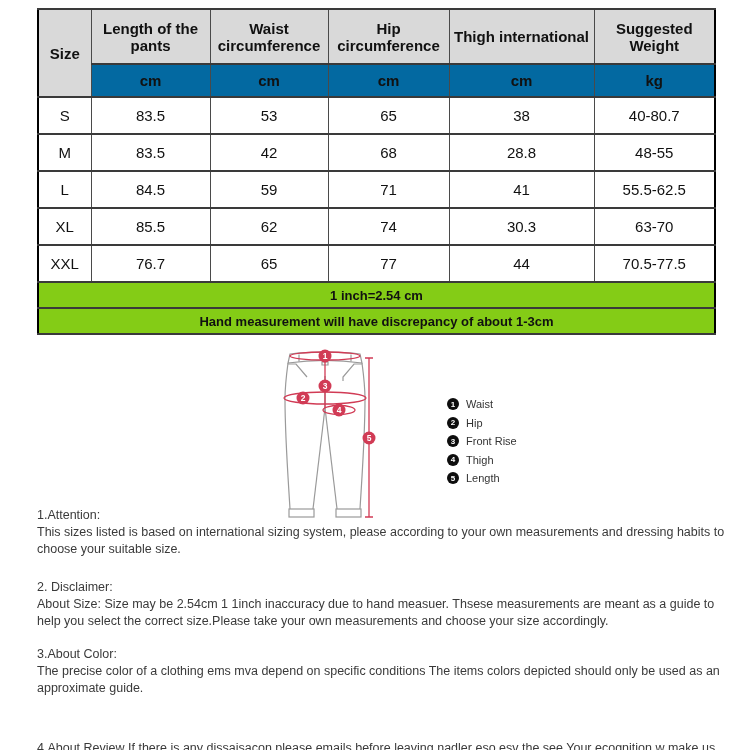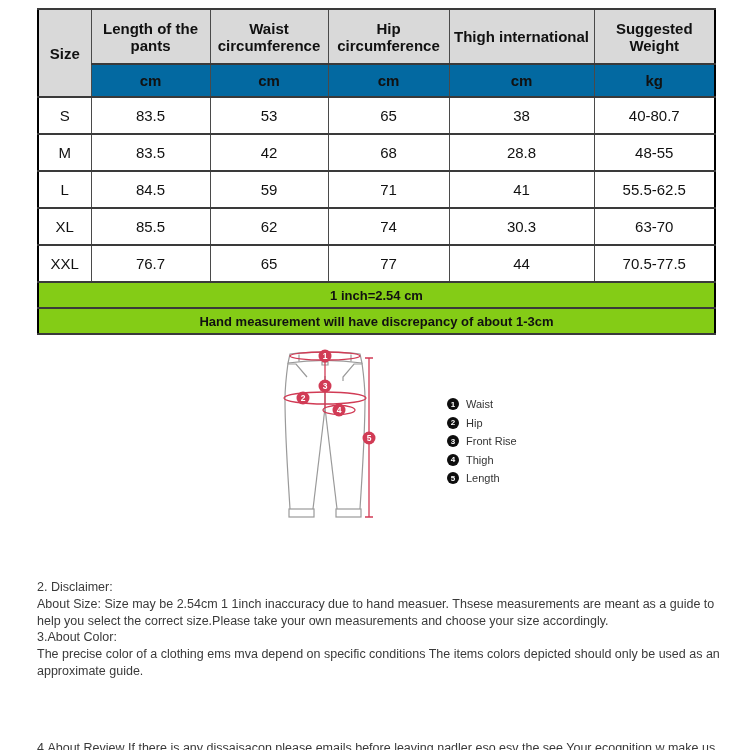--- a/index.html
+++ b/index.html
@@ -43,21 +43,21 @@
     display:inline-flex;align-items:center;justify-content:center;
     width:12px;height:12px;border-radius:50%;background:#0d0d0d;color:#fff;
     font-size:8px;font-weight:bold;margin-right:7px;flex:0 0 12px;
   }
   .llabel{font-size:11px;color:#333;text-align:center;}
   
   .txt{position:absolute;left:37px;width:697px;font-size:12.5px;
     line-height:17px;color:#3a3a3a;}
   .sec1{top:507px;}
   .sec2{top:579px;}
-  .sec3{top:629px;}
+  .sec3{top:646px;}
   .sec4{top:740px;}
   .txt p{margin:0;}
 </style>
 </head>
 <body>
 
 <div class="page">
 
   <table class="size-table">
     <colgroup>
@@ -195,20 +195,24 @@
     <div class="legend-item">
       <span class="lnum">4</span>
       <span class="llabel">Thigh</span>
     </div>
     <div class="legend-item">
       <span class="lnum">5</span>
       <span class="llabel">Length</span>
     </div>
   </div>
 
+  <div class="txt sec1">
+    <p>1.Attention:</p>
+    <p>This sizes listed is based on international sizing system, please according to your own measurements and dressing habits to choose your suitable size.</p>
+  </div>
   <div class="txt sec2">
     <p>2. Disclaimer:</p>
     <p>About Size: Size may be 2.54cm 1 1inch inaccuracy due to hand measuer. Thsese measurements are meant as a guide to help you select the correct size.Please take your own measurements and choose your size accordingly.</p>
   </div>
   <div class="txt sec3">
     <p>3.About Color:</p>
     <p>The precise color of a clothing ems mva depend on specific conditions The items colors depicted should only be  used as an approximate guide.</p>
   </div>
   <div class="txt sec4">
     <p>4.About Review If there is any dissaisacon please emails before leaving nadler eso esv the see Your ecognition w  make us more conent and serve you better.</p>

